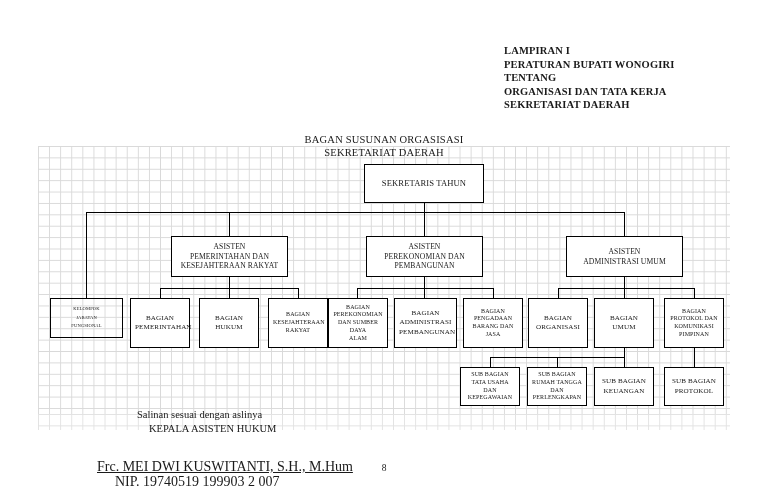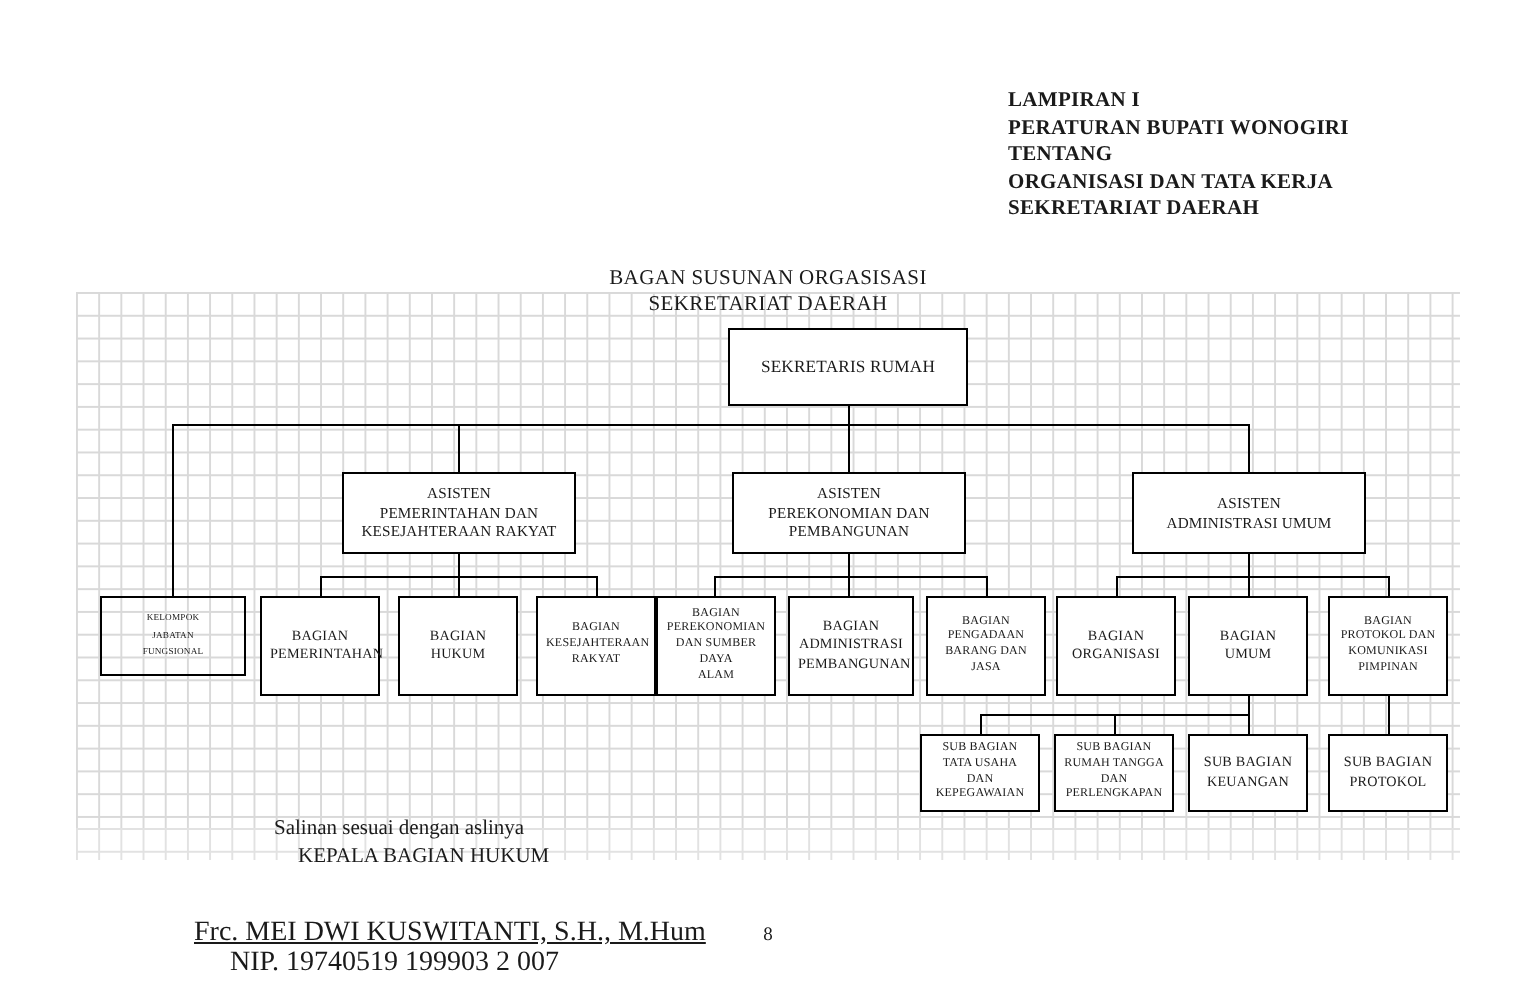--- a/index.html
+++ b/index.html
@@ -142,21 +142,21 @@
 
   <div class="ln v" style="left:624px;top:348px;height:10px;"></div>
   <div class="ln h" style="left:490px;top:357px;width:135px;"></div>
   <div class="ln v" style="left:490px;top:357px;height:10px;"></div>
   <div class="ln v" style="left:557px;top:357px;height:10px;"></div>
   <div class="ln v" style="left:624px;top:357px;height:10px;"></div>
 
   <div class="ln v" style="left:694px;top:348px;height:19px;"></div>
 
   <div class="box b-sekda" style="left:364px;top:164px;width:120px;height:39px;">
-    <span>SEKRETARIS RUMAH</span>
+    <span>SEKRETARIS TAHUN</span>
   </div>
 
   <div class="box kelompok" style="left:50px;top:298px;width:73px;height:40px;">
     <span>
       <span style="display: block;">KELOMPOK</span>
       <span style="display: block;">JABATAN</span>
       <span style="display: block;">FUNGSIONAL</span>
     </span>
   </div>
 
@@ -278,21 +278,21 @@
 
   <div class="box b-sub-lg" style="left:664px;top:367px;width:60px;height:39px;">
     <span>
       <span style="display: block;">SUB BAGIAN</span>
       <span style="display: block; text-align: center;">PROTOKOL</span>
     </span>
   </div>
 
   <div class="ft ft-left">
     <div>Salinan sesuai dengan aslinya</div>
-    <div class="l2">KEPALA BAGIAN HUKUM</div>
+    <div class="l2">KEPALA ASISTEN HUKUM</div>
   </div>
 
 
   <div class="sign">
     <div class="nm">Frc. MEI DWI KUSWITANTI, S.H., M.Hum</div>
     <div class="nip">NIP. 19740519 199903 2 007</div>
   </div>
 
   <div class="pageno">8</div>
 

